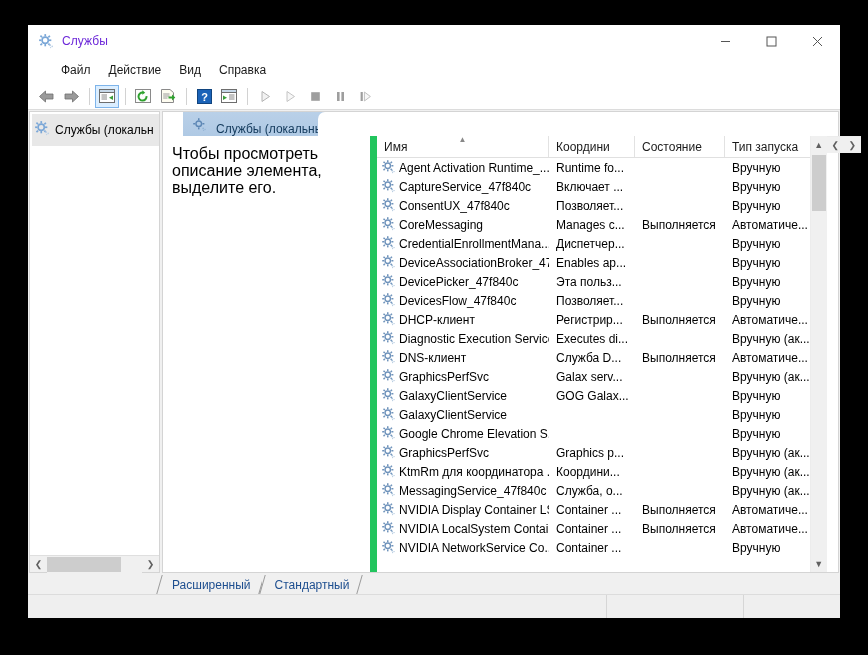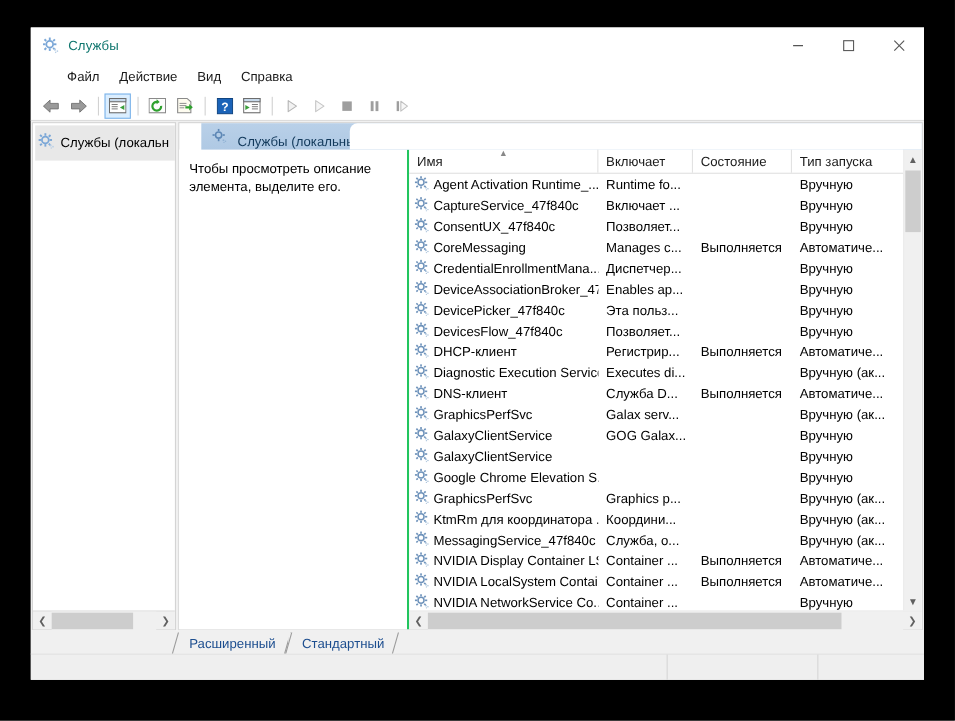--- a/index.html
+++ b/index.html
@@ -22,21 +22,21 @@
   
   .titlebar {
     height: 32px; flex: 0 0 32px;
     background: #ffffff;
     display: flex; align-items: center;
     position: relative;
   }
   .title-icon { margin-left: 10px; width: 16px; height: 16px; display:block; }
   .title-text {
     margin-left: 8px;
-    font-size: 12px; color: #0f766e;
+    font-size: 12px; color: #6d28d9;
     letter-spacing: .1px;
   }
   .wincontrols { position: absolute; right: 0; top: 0; height: 32px; display: flex; }
   .wc {
     width: 46px; height: 32px;
     display: flex; align-items: center; justify-content: center;
   }
   .wc svg { display: block; }
 
   
@@ -157,29 +157,29 @@
     background: #ffffff;
   }
 
   
   .descpanel {
     width: 207px; flex: 0 0 207px;
     padding: 9px 12px 0 9px;
     background: #ffffff;
   }
   .desc-text {
-    font-size: 12px; color: #000; line-height: 17px;
+    font-size: 16px; color: #000; line-height: 17px;
   }
 
   
   .listview {
     flex: 1 1 auto;
-    display: flex; flex-direction: column;
+    display: flex; flex-direction: row;
     min-width: 0;
-    border-left: 2px solid #22c55e;
+    border-left: 7px solid #22c55e;
   }
   .lv-main { flex: 1 1 auto; display: flex; min-height: 0; }
   .lv-cols { flex: 1 1 auto; min-width: 0; display: flex; flex-direction: column; }
 
   .lv-header {
     flex: 0 0 22px; height: 22px;
     display: flex;
     background: #ffffff;
     border-bottom: 1px solid #e0e0e0;
     position: relative;
@@ -530,21 +530,21 @@
         <div class="listview">
           <div class="lv-main">
             <div class="lv-cols">
 
               <div class="lv-header">
                 <div class="hcell c-name">
                   <span>Имя</span>
                   <span class="sortmark">▲</span>
                 </div>
                 <div class="hcell c-desc">
-                  <span>Включает</span>
+                  <span>Координи</span>
                 </div>
                 <div class="hcell c-state">
                   <span>Состояние</span>
                 </div>
                 <div class="hcell c-start">
                   <span>Тип запуска</span>
                 </div>
               </div>
 
               <div class="lv-rows" id="rows">

